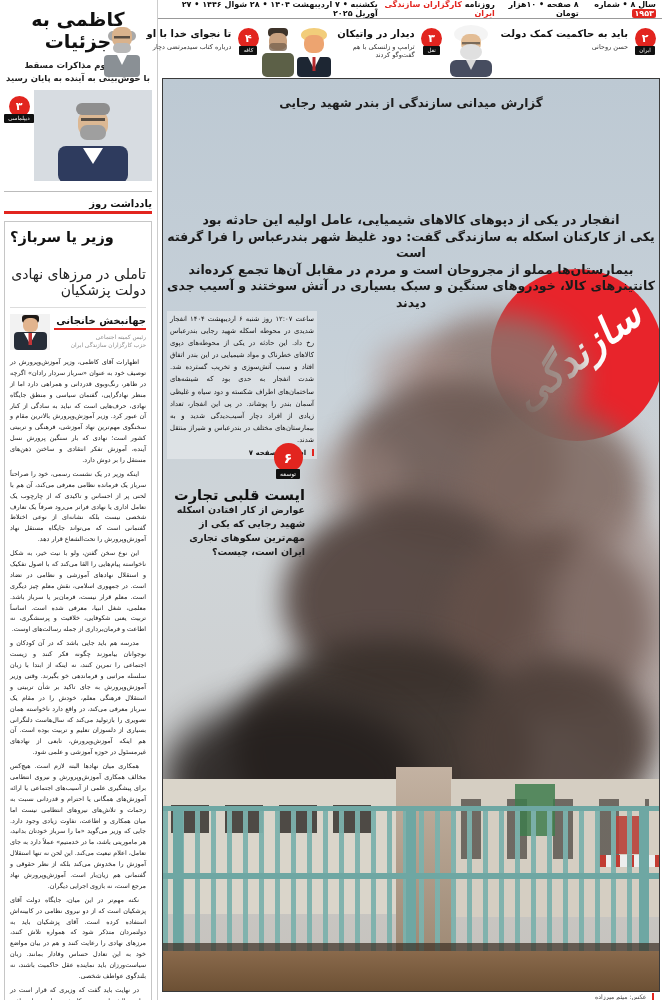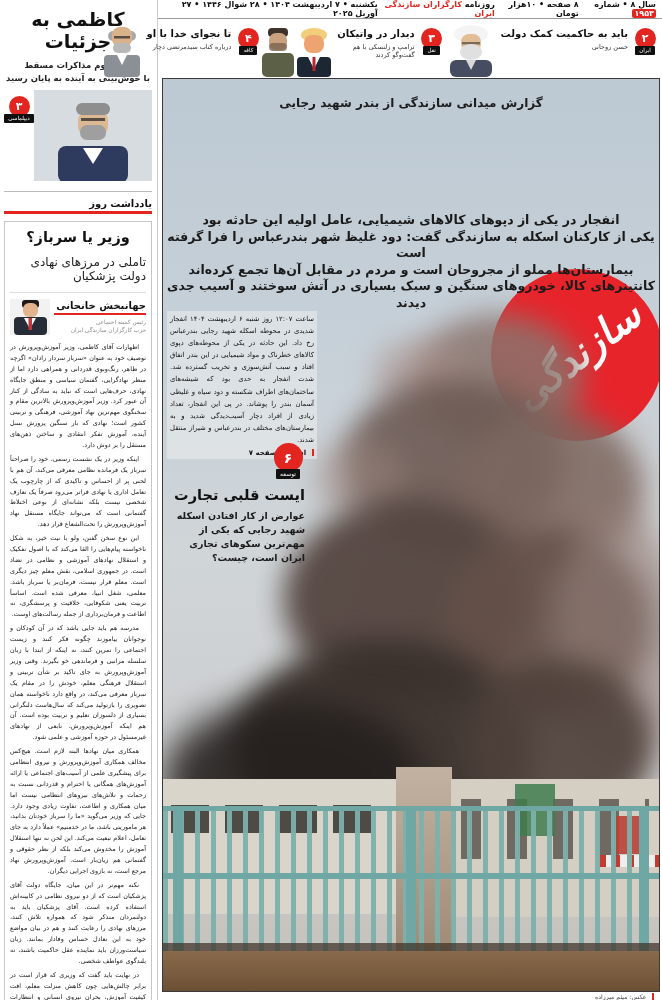--- a/index.html
+++ b/index.html
@@ -17,22 +17,22 @@
   .lead-photo svg { position:absolute; bottom:-2px; left:0; }
   .badge { display:flex; flex-direction:column; align-items:center; width:26px; }
   .badge-circle { width:21px; height:21px; border-radius:50%; background:#e2251f; color:#fff; font-weight:bold;
                   font-size:11px; display:flex; align-items:center; justify-content:center; }
   .badge-label { background:#101010; color:#fff; font-size:5.5px; padding:1px 4px 2px; margin-top:-3px; border-radius:1px; white-space:nowrap; }
   .lead-media .badge { position:absolute; left:2px; top:6px; }
   .sb-divider { border-top:1px solid #bbb; margin-top:8px; }
   .note-label { font-size:10px; font-weight:bold; text-align:right; margin-top:6px; }
   .red-rule { height:3px; background:#e2251f; margin-top:2px; }
   .article { border:1px solid #c6c6c6; margin-top:7px; padding:7px 5px 4px; height:800px; overflow:hidden; }
-  .article-title { font-size:14.5px; font-weight:bold; text-align:center; }
-  .article-sub { font-size:12px; color:#222; margin-top:10px; text-align:right; }
+  .article-title { font-size:14.5px; font-weight:bold; text-align:left; }
+  .article-sub { font-size:14px; color:#222; margin-top:21px; text-align:right; }
   .author { display:flex; margin-top:9px; border-top:1px solid #ddd; padding-top:6px; align-items:center; }
   .author-info { flex:1; text-align:right; padding-left:4px; }
   .author-name { font-size:10px; font-weight:bold; }
   .name-rule { height:2px; background:#e2251f; margin:2px 0 3px; width:100%; }
   .author-role { font-size:5.8px; color:#8a8a8a; line-height:8px; }
   .body-copy { margin-top:7px; }
   .body-copy p { font-size:6.4px; line-height:1.7; text-align:justify; color:#151515; margin-bottom:3px; text-indent:7px; }
 
   
   .main { position:absolute; left:157px; top:0; width:505px; height:1000px; border-left:1px solid #ccc; }
@@ -79,21 +79,21 @@
 
   .smoke { position:absolute; border-radius:50%; filter:blur(14px); z-index:3; }
   .haze  { position:absolute; inset:0; z-index:1;
            background:radial-gradient(60% 48% at 72% 58%, rgba(193,165,156,.5), rgba(0,0,0,0) 70%); }
 
   .inset { position:absolute; top:364px; left:10px; width:132px; z-index:8; }
   .inset .badge { width:34px; }
   .inset .badge-circle { width:29px; height:29px; font-size:14px; }
   .inset .badge-label { font-size:6px; }
   .inset-title { font-size:14.5px; font-weight:bold; color:#101010; margin-top:8px; text-align:right; }
-  .inset-sub { font-size:9.5px; font-weight:bold; color:#1c1c1c; line-height:14px; margin-top:6px; text-align:right; }
+  .inset-sub { font-size:9.5px; font-weight:bold; color:#1c1c1c; line-height:14px; text-align:right; }
 
   .bld { position:absolute; z-index:4; }
   .bld-left { left:0; top:700px; width:240px; height:135px; background:#dad5ca; }
   .bld-left .winband { position:absolute; left:8px; top:26px; width:210px; height:28px;
       background:repeating-linear-gradient(90deg,#4e4a45 0 38px,#dad5ca 38px 54px); }
   .pillar { left:233px; top:688px; width:56px; height:192px; background:linear-gradient(180deg,#c3b2a2,#9e8974); }
   .bld-right { left:288px; top:700px; width:210px; height:138px; background:#d5cec2; }
   .bld-right .slots { position:absolute; left:10px; top:20px; width:188px; height:60px;
       background:repeating-linear-gradient(90deg,#55504a 0 20px,#d5cec2 20px 46px); opacity:.8; }
   .greensign { left:352px; top:705px; width:40px; height:52px; background:#3f7d4e; opacity:.85; }

